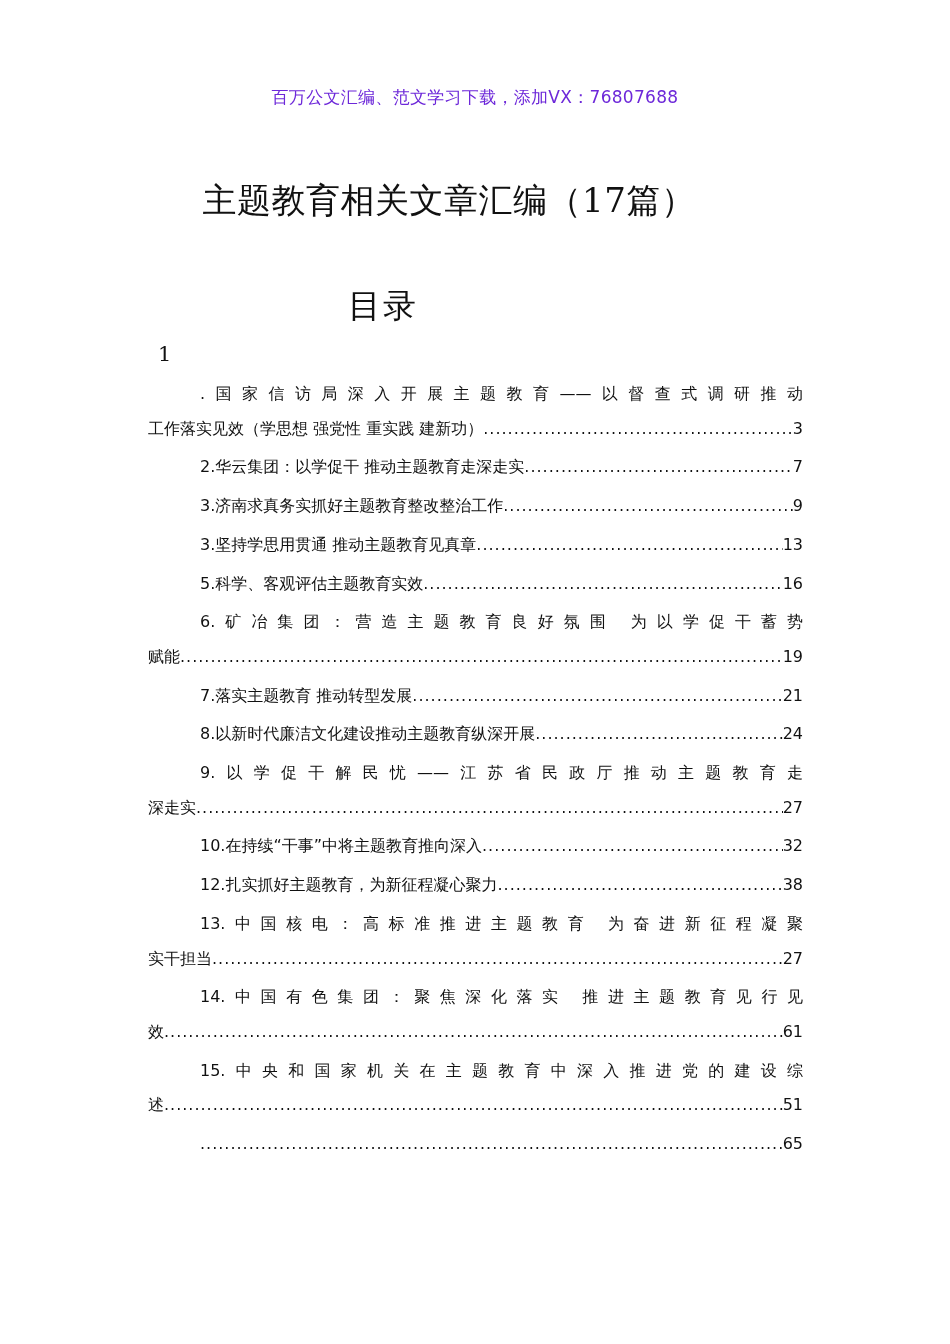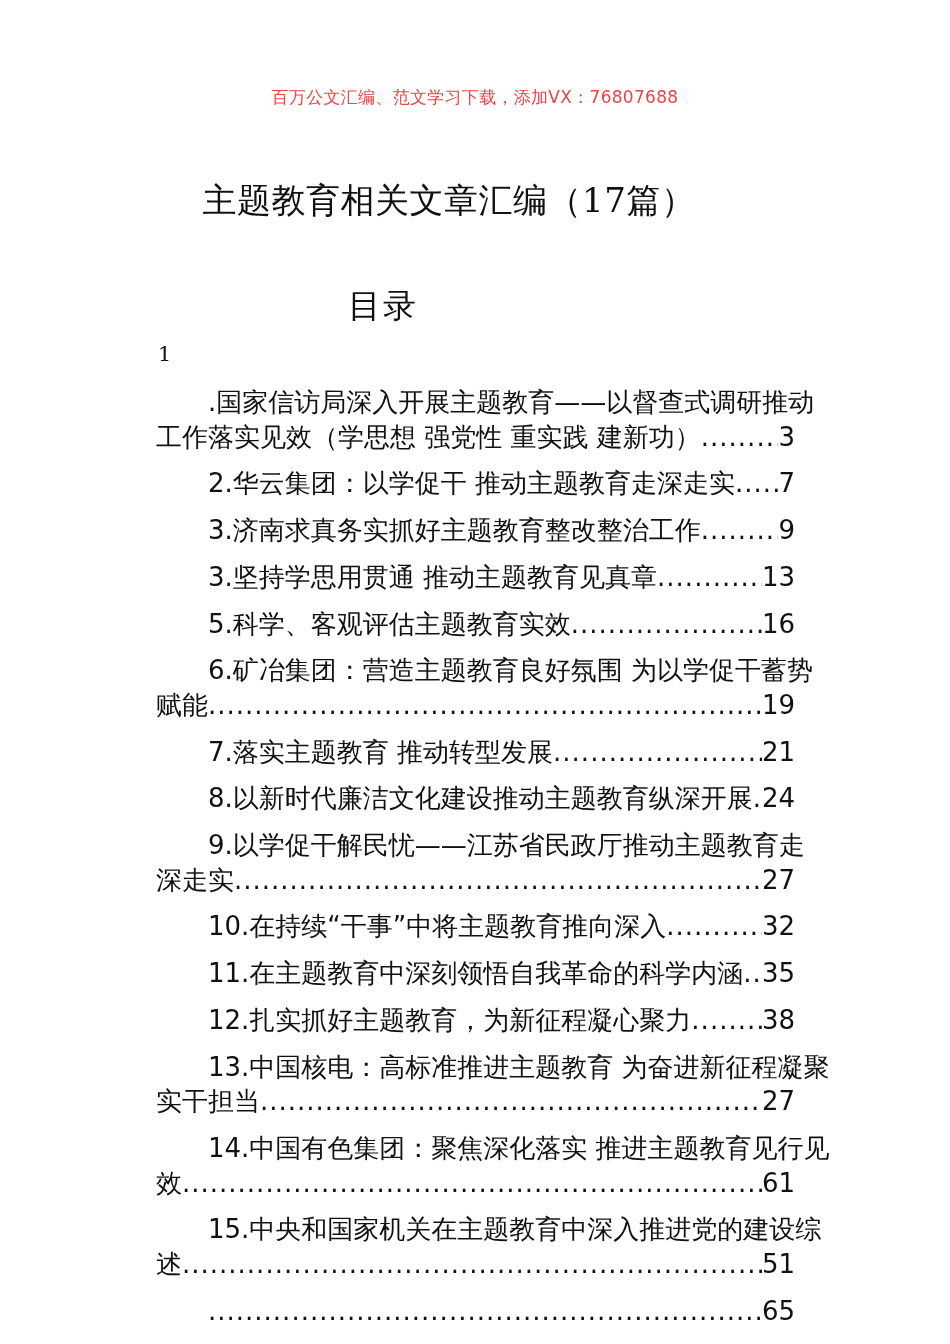--- a/index.html
+++ b/index.html
@@ -1,23 +1,23 @@
 <!DOCTYPE html>
 <html><head>
   <meta charset="utf-8">
   <style>
     html, body { margin: 0; padding: 0; background: #ffffff; }
     body { width: 950px; height: 1344px; position: relative; overflow: hidden; font-family: "DejaVu Sans", sans-serif; color: #111; }
-    .header-note { position: absolute; top: 86px; left: 0; width: 950px; text-align: center; color: #ef4444; font-size: 17px; letter-spacing: 0.3px; }
+    .header-note { position: absolute; top: 86px; left: 0; width: 950px; text-align: center; color: #6d28d9; font-size: 17px; letter-spacing: 0.3px; }
     .doc-title { position: absolute; top: 178px; left: 0; width: 898px; text-align: center; font-size: 34px; letter-spacing: 0.5px; }
     .doc-title .num { font-family: "DejaVu Serif", serif; }
     .toc-heading { position: absolute; top: 284px; left: 0; width: 766px; text-align: center; font-size: 33px; letter-spacing: 2px; }
     .toc-marker { position: absolute; top: 342px; left: 158px; font-family: "DejaVu Serif", serif; font-size: 21px; }
     .toc { position: absolute; top: 373px; left: 144px; width: 663px; }
-    .toc-entry { font-size: 26px; line-height: 34.7px; margin: 12px; }
+    .toc-entry { font-size: 16px; line-height: 34.7px; margin: 4px; }
     .toc-line { display: flex; white-space: nowrap; }
     .toc-line.first { padding-left: 52px; }
     .toc-line .text { flex: 0 0 auto; }
     .toc-line .leader { flex: 1 1 auto; overflow: hidden; letter-spacing: 1px; }
     .toc-line .leader::after { content: "............................................................................................................................................................"; }
     .toc-line .page { flex: 0 0 auto; text-align: right; }
     .toc-line.full .text { flex: 1 1 auto; text-align: justify; text-align-last: justify; }
   </style>
 </head>
 <body>
@@ -105,27 +105,20 @@
     </div>
     <div class="toc-entry">
       <div class="toc-line first">
         <span class="text">10.在持续“干事”中将主题教育推向深入</span>
         <span class="leader"></span>
         <span class="page">32</span>
       </div>
     </div>
     <div class="toc-entry">
       <div class="toc-line first">
-        <span class="text">11.在主题教育中深刻领悟自我革命的科学内涵</span>
-        <span class="leader"></span>
-        <span class="page">35</span>
-      </div>
-    </div>
-    <div class="toc-entry">
-      <div class="toc-line first">
         <span class="text">12.扎实抓好主题教育，为新征程凝心聚力</span>
         <span class="leader"></span>
         <span class="page">38</span>
       </div>
     </div>
     <div class="toc-entry">
       <div class="toc-line first full">
         <span class="text">13.中国核电：高标准推进主题教育 为奋进新征程凝聚</span>
       </div>
       <div class="toc-line">

